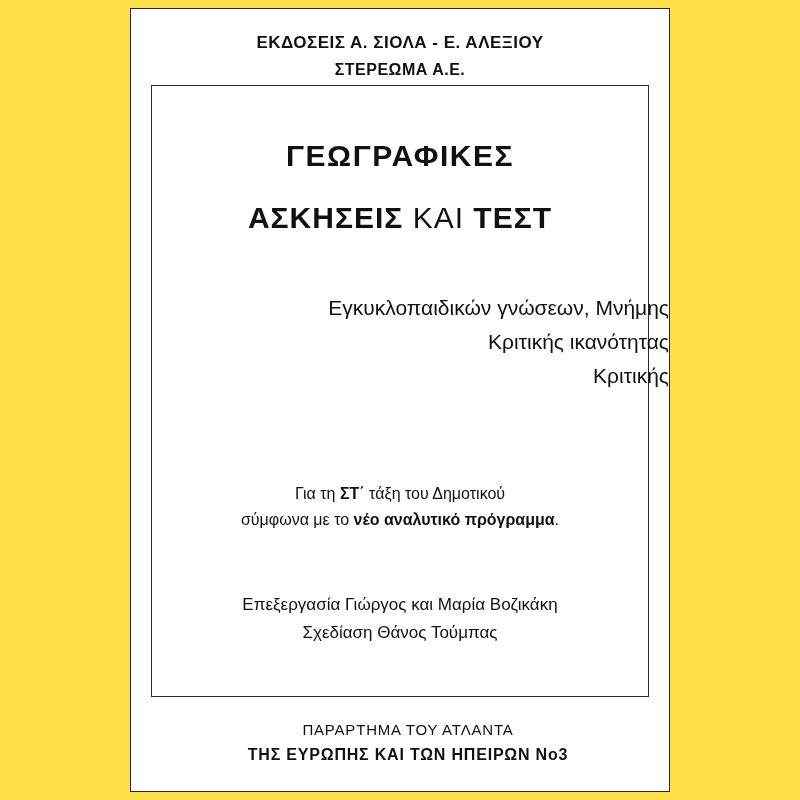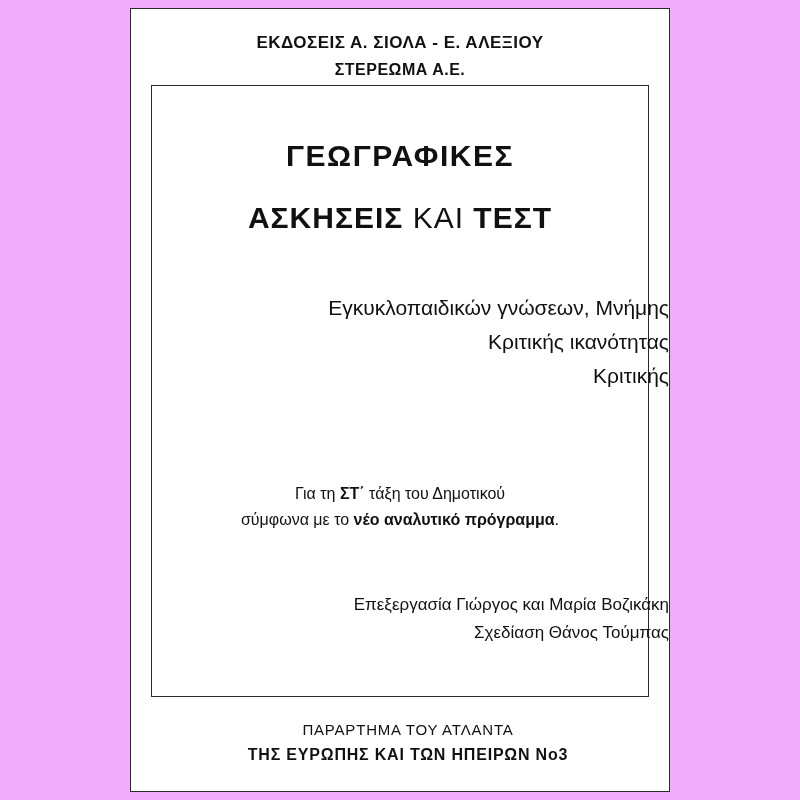--- a/index.html
+++ b/index.html
@@ -11,21 +11,21 @@
     width: 800px;
     height: 800px;
     font-family: "Liberation Sans", sans-serif;
     overflow: hidden;
   }
 
   .page-wrap {
     position: relative;
     width: 800px;
     height: 800px;
-    background: #f0abfc;
+    background: #fde047;
   }
 
   
   .cover {
     position: absolute;
     left: 130px;
     top: 8px;
     width: 540px;
     height: 784px;
     background: #ffffff;
@@ -123,21 +123,20 @@
     position: absolute;
     left: 0;
     top: 582px;
     width: 100%;
     text-align: center;
     color: #111;
   }
   .credits-block div {
     font-size: 17px;
     line-height: 28px;
-    text-align: right;
   }
 
   .footer-block {
     position: absolute;
     left: 8px;
     top: 712px;
     width: 100%;
     text-align: center;
     color: #111;
   }

